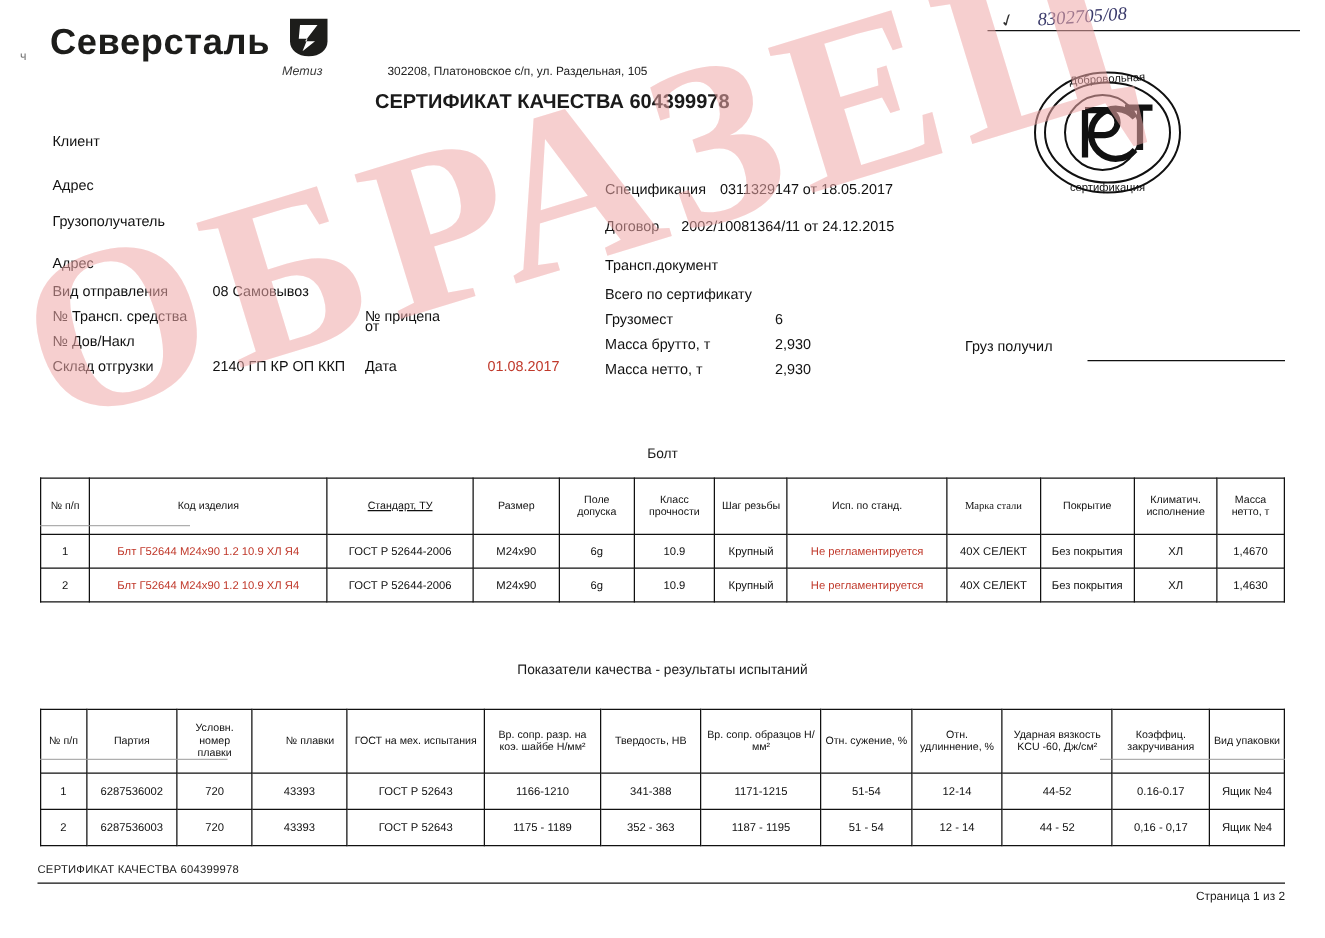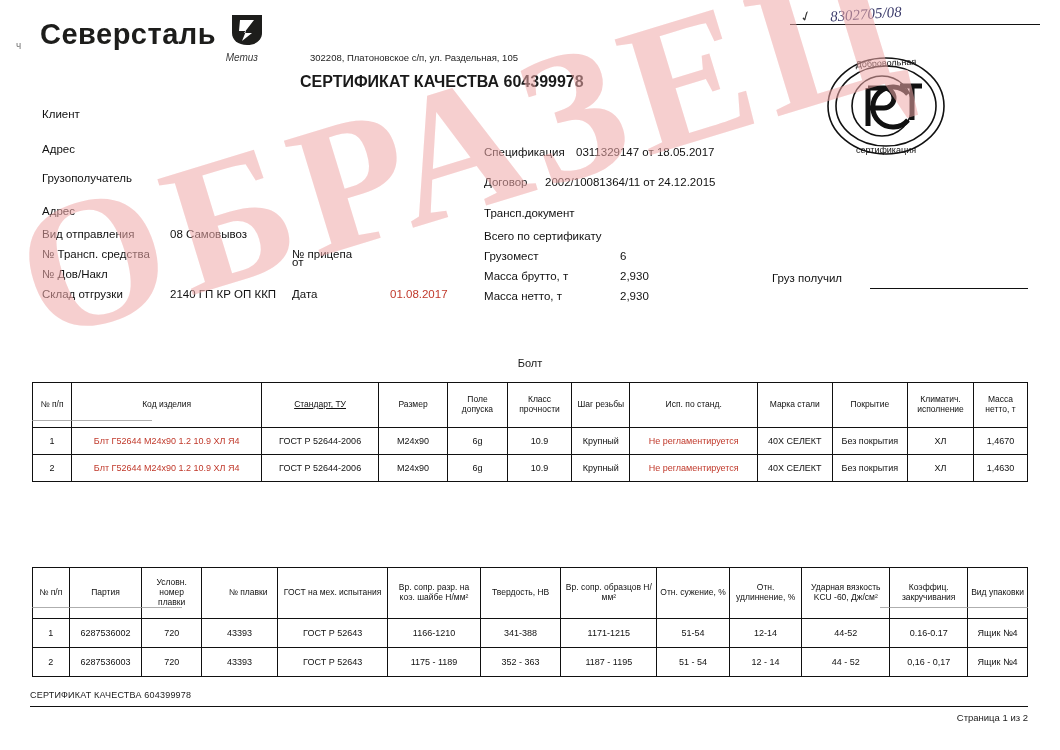--- a/index.html
+++ b/index.html
@@ -322,21 +322,21 @@
     <thead>
       <tr>
         <th style="width:38px;">№ п/п</th>
         <th style="width:222px;">Код изделия</th>
         <th style="width:128px;text-decoration:underline;">Стандарт, ТУ</th>
         <th style="width:70px;">Размер</th>
         <th style="width:58px;">Поле допуска</th>
         <th style="width:62px;">Класс прочности</th>
         <th style="width:55px;">Шаг резьбы</th>
         <th style="width:132px;">Исп. по станд.</th>
-        <th style="width:76px;">Марка стали</th>
+        <th style="width:76px;font-family:Liberation Serif, serif;">Марка стали</th>
         <th style="width:76px;">Покрытие</th>
         <th style="width:62px;">Климатич. исполнение</th>
         <th style="width:52px;">Масса нетто, т</th>
       </tr>
     </thead>
     <tbody>
       <tr>
         <td>1</td>
         <td class="red-txt">Блт Г52644 М24х90 1.2 10.9 ХЛ Я4</td>
         <td>ГОСТ Р 52644-2006</td>
@@ -360,20 +360,21 @@
         <td>Крупный</td>
         <td class="red-txt">Не регламентируется</td>
         <td>40Х СЕЛЕКТ</td>
         <td>Без покрытия</td>
         <td>ХЛ</td>
         <td>1,4630</td>
       </tr>
     </tbody>
   </table>
 
+  <div class="tbl-caption" style="top:530px;">Показатели качества - результаты испытаний</div>
 
   <table class="grid t2">
     <thead>
       <tr>
         <th style="width:38px;">№ п/п</th>
         <th style="width:72px;">Партия</th>
         <th style="width:62px;">Условн. номер плавки</th>
         <th style="width:62px;padding-left:20px;">№ плавки</th>
         <th style="width:128px;">ГОСТ на мех. испытания</th>
         <th style="width:110px;">Вр. сопр. разр. на коэ. шайбе Н/мм²</th>

